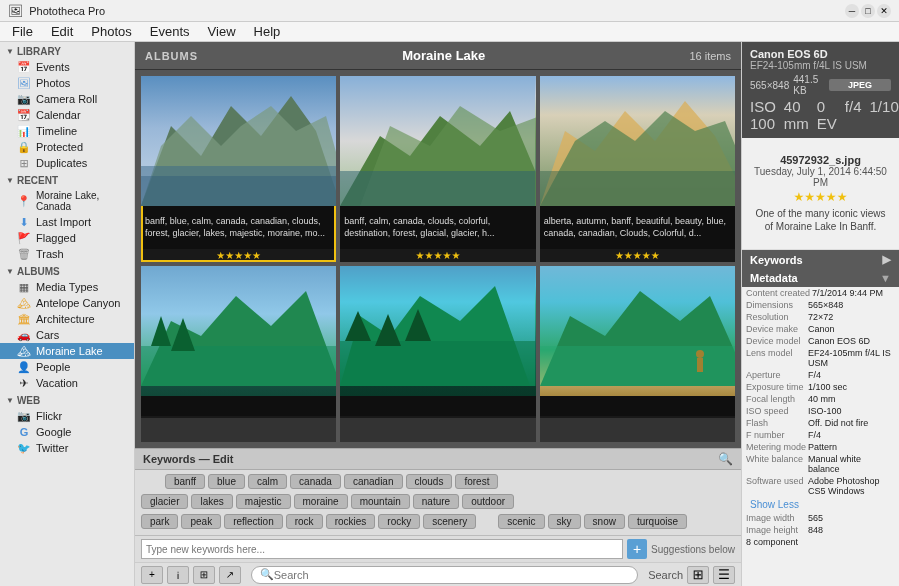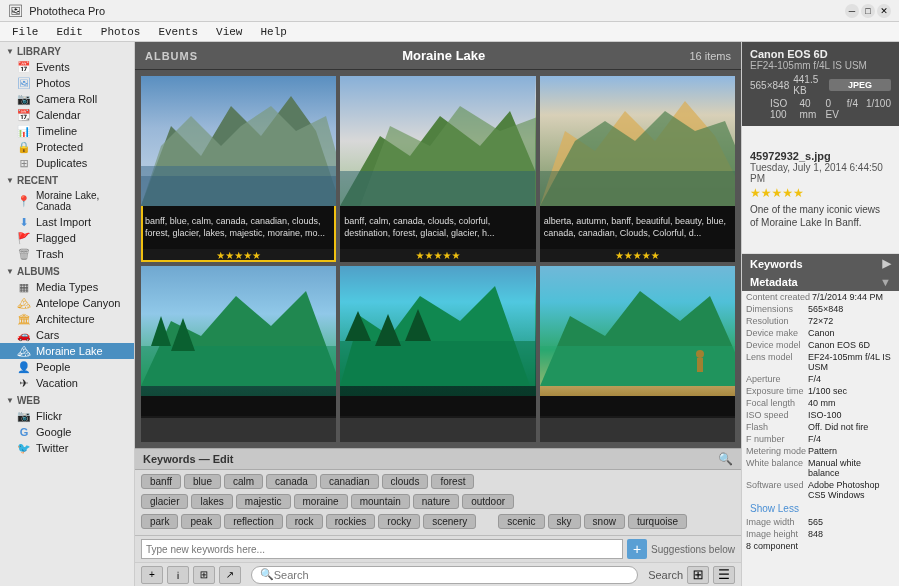--- a/index.html
+++ b/index.html
@@ -8,21 +8,21 @@
     
     #titlebar { background: #f0f0f0; height: 22px; display: flex; align-items: center; padding: 0 8px; border-bottom: 1px solid #ccc; justify-content: space-between; }
     #titlebar .win-controls { display: flex; gap: 2px; }
     #titlebar .win-btn { width: 14px; height: 14px; border-radius: 50%; display: flex; align-items: center; justify-content: center; font-size: 9px; cursor: pointer; border: none; }
     .win-min { background: #e0e0e0; }
     .win-max { background: #e0e0e0; }
     .win-close { background: #e0e0e0; }
 
     
     #menubar { background: #f5f5f5; height: 20px; display: flex; align-items: center; padding: 0 4px; border-bottom: 1px solid #ccc; gap: 2px; }
-    .menu-item { padding: 1px 8px; font-size: 11px; cursor: pointer; border-radius: 2px; font-family: Liberation Mono, monospace; }
+    .menu-item { padding: 1px 8px; font-size: 13px; cursor: pointer; border-radius: 2px; }
 
     
     #main { display: flex; height: calc(586px - 22px - 20px); }
 
     
     #sidebar { width: 135px; background: #e8e8e8; border-right: 1px solid #ccc; overflow-y: auto; flex-shrink: 0; }
     .sidebar-section-header { font-size: 10px; font-weight: bold; color: #555; padding: 4px 6px 2px 6px; display: flex; align-items: center; gap: 3px; }
     .sidebar-arrow { font-size: 8px; }
     .sidebar-item { display: flex; align-items: center; padding: 2px 4px 2px 16px; cursor: pointer; gap: 4px; font-size: 11px; }
     .sidebar-item.active { background: #4a8fc1; color: white; }
@@ -76,22 +76,22 @@
     .search-icon { color: #888; font-size: 11px; }
     .bottom-right-btn { width: 22px; height: 18px; background: #d0d0d0; border: 1px solid #aaa; border-radius: 2px; cursor: pointer; display: flex; align-items: center; justify-content: center; }
 
     
     #right-panel { width: 158px; background: #f0f0f0; border-left: 1px solid #ccc; overflow-y: auto; flex-shrink: 0; font-size: 10px; }
     #camera-info { background: #4a4a4a; color: white; padding: 6px 8px; }
     #camera-info .cam-name { font-size: 11px; font-weight: bold; color: #eee; }
     #camera-info .cam-lens { font-size: 10px; color: #bbb; }
     #camera-info .cam-details { display: flex; align-items: center; gap: 4px; margin-top: 3px; font-size: 10px; color: #ccc; }
     .jpeg-badge { background: #737373; color: white; font-size: 9px; font-weight: bold; padding: 1px 19px; border-radius: 2px; }
-    #cam-row2 { display: flex; gap: 8px; margin-top: 2px; font-size: 10px; color: #ccc; margin-left: 20px; }
-    #file-info { padding: 24px 8px; border-bottom: 1px solid #ddd; }
+    #cam-row2 { display: flex; gap: 8px; margin-top: 2px; font-size: 15px; color: #ccc; }
+    #file-info { padding: 16px 8px; border-bottom: 1px solid #ddd; text-align: center; }
     #file-info .filename { font-size: 11px; font-weight: bold; color: #333; }
     #file-info .filedate { font-size: 10px; color: #555; }
     .stars { color: #f0c010; font-size: 12px; margin: 2px 0; }
     .file-desc { font-size: 10px; color: #444; line-height: 1.3; margin-top: 3px; }
     #keywords-right { background: #5a5a5a; color: white; padding: 3px 8px; display: flex; align-items: center; justify-content: space-between; font-size: 11px; font-weight: bold; cursor: pointer; }
     #keywords-right .kw-arrow { color: #ccc; }
     #metadata-section { padding: 0; }
     #metadata-header { background: #5a5a5a; color: white; padding: 3px 8px; display: flex; align-items: center; justify-content: space-between; font-size: 11px; font-weight: bold; }
     .show-less { color: #4a8fd4; cursor: pointer; padding: 2px 4px; font-size: 10px; }
     .meta-row { display: flex; padding: 1px 4px; gap: 2px; }
@@ -384,21 +384,21 @@
       </div>
     </div>
 
     <div id="keywords-panel">
       <div id="keywords-header">
         <span class="kw-title">Keywords — Edit</span>
         <span style="cursor:pointer;color:#555;font-size:12px;">🔍</span>
       </div>
       <div id="keywords-tags">
 
-      <div style="display: flex; gap: 3px; margin-bottom: 2px;">
+      <div style="display: flex; gap: 3px; margin-bottom: 2px; margin-left: 24px;">
             <span class="kw-tag">banff</span>
             <span class="kw-tag">blue</span>
             <span class="kw-tag">calm</span>
             <span class="kw-tag">canada</span>
             <span class="kw-tag">canadian</span>
             <span class="kw-tag">clouds</span>
             <span class="kw-tag">forest</span>
           </div>
           <div style="display: flex; gap: 3px; margin-bottom: 2px;">
             <span class="kw-tag">glacier</span>

